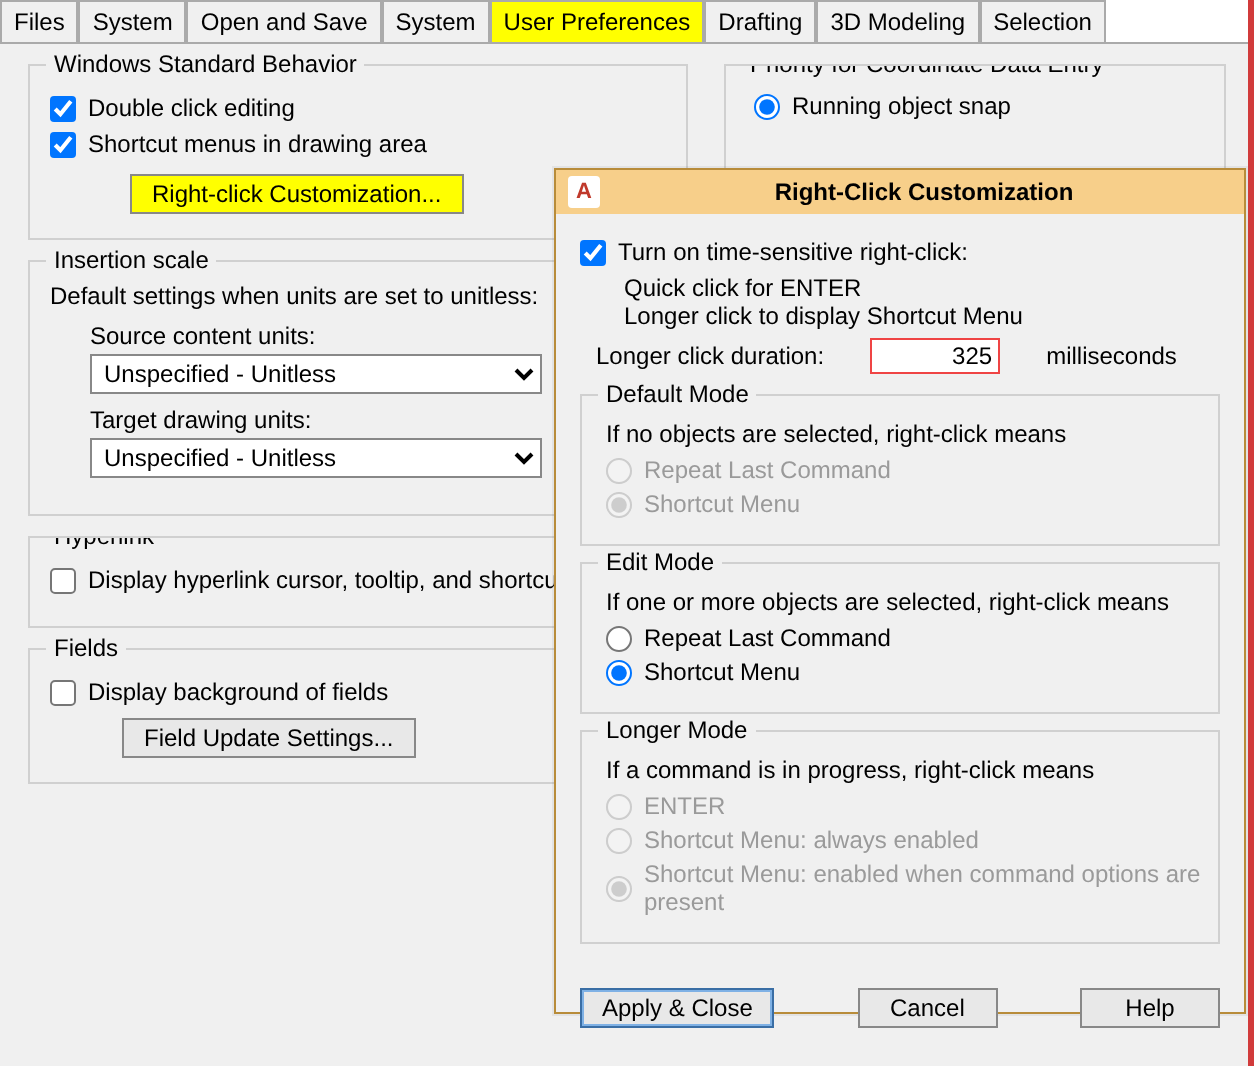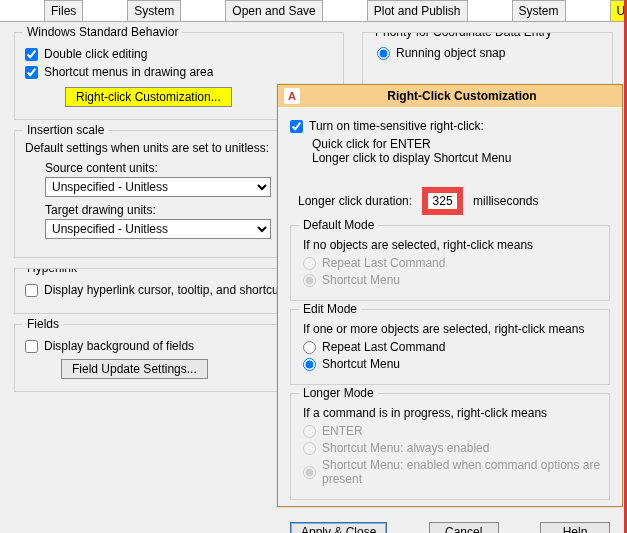--- a/index.html
+++ b/index.html
@@ -20,21 +20,20 @@
     border-bottom: 1px solid #aaa;
   }
   .tab {
     padding: 3px 6px;
     border: 1px solid #aaa;
     border-bottom: none;
     background: #f0f0f0;
     cursor: pointer;
     font-size: 12px;
     white-space: nowrap;
-    margin-left: 44px;
   }
   .tab.active {
     background: #ffff00;
     font-weight: normal;
   }
   .panel {
     padding: 10px 14px;
     background: #f0f0f0;
     position: relative;
     height: calc(100% - 22px);
@@ -105,24 +104,24 @@
     display: inline-flex; align-items: center; justify-content: center;
     background: #fff;
     color: #c0392b;
     font-weight: bold;
     font-size: 11px;
     border-radius: 2px;
   }
   .dlg-title .ttxt { flex: 1; text-align: center; }
   .dlg-body { padding: 8px 12px; font-size: 12px; }
   .indent { margin-left: 22px; }
-  .duration-row { display: flex; align-items: center; gap: 10px; margin: 22px 0 10px 8px; }
+  .duration-row { display: flex; align-items: center; gap: 23px; margin: 4px 0 10px 8px; }
   .duration-row input[type="text"] {
-    width: 41px; text-align: center; font-size: 12px; padding: 1px 3px;
-    border: 6px solid #ef4444;
+    width: 65px; text-align: right; font-size: 12px; padding: 1px 3px;
+    border: 1px solid #ef4444;
   }
   .dlg-group {
     border: 1px solid #d0d0d0;
     padding: 8px 8px 10px 8px;
     margin-bottom: 8px;
     position: relative;
   }
   .dlg-group-title {
     position: absolute; top: -8px; left: 8px;
     background: #f0f0f0; padding: 0 4px;
@@ -149,21 +148,20 @@
 </style>
 </head>
 <body>
 
 <div class="top-edge"></div>
 
 <div class="tabs">
   <div class="tab">Files</div>
   <div class="tab">System</div>
   <div class="tab">Open and Save</div>
-  <div class="tab">Plot and Publish</div>
   <div class="tab">System</div>
   <div class="tab active">User Preferences</div>
   <div class="tab">Drafting</div>
   <div class="tab">3D Modeling</div>
   <div class="tab">Selection</div>
 
 </div>
 
 <div class="panel">
   <div class="two-col">

